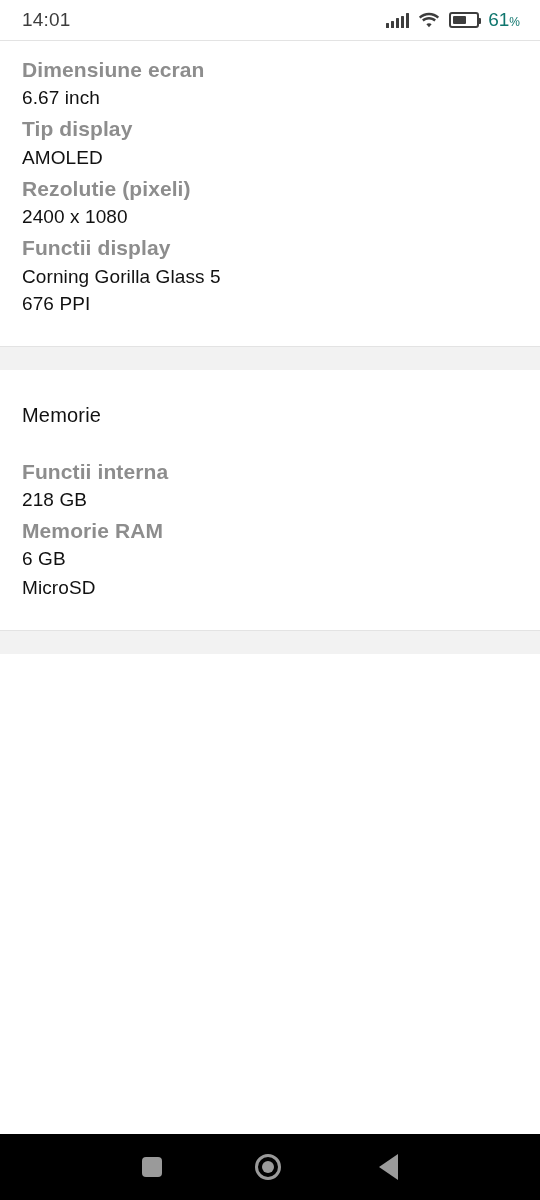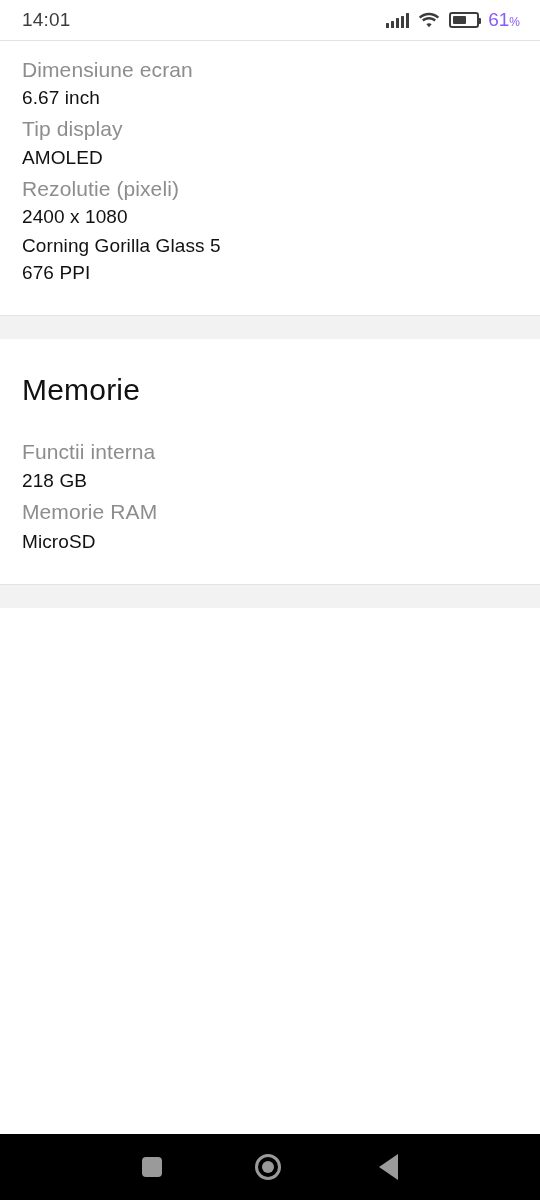--- a/index.html
+++ b/index.html
@@ -32,35 +32,35 @@
   .wifi { width:22px; height:16px; position:relative; }
   .batt {
     width:30px; height:16px; border:2px solid #3d3d3d; border-radius:3px;
     position:relative; display:flex; align-items:center; padding:2px;
   }
   .batt::after {
     content:""; position:absolute; right:-4px; top:4px;
     width:2.5px; height:6px; background:#3d3d3d; border-radius:0 1px 1px 0;
   }
   .batt-fill { height:100%; background:#3d3d3d; border-radius:1px; width:58%; }
-  .batt-pct { font-size:19px; color:#8b5cf6; }
+  .batt-pct { font-size:19px; color:#0f766e; }
   .batt-pct .sym { font-size:12px; }
 
   .hairline { height:1px; width:100%; background:#e3e3e3; }
 
   
   .content { background:#fff; }
   .section { background:#fff; padding:0 22px; }
   .section-title {
-    font-size:30px; font-weight:400; color:#111;
+    font-size:20px; font-weight:400; color:#111;
     padding-top:34px; padding-bottom:30px; letter-spacing:.2px;
   }
   .spec { padding-bottom:2px; }
   .spec-label {
-    font-size:21px; color:#8d8d8d; line-height:1.45; font-weight:400;
+    font-size:21px; color:#8d8d8d; line-height:1.45; font-weight:700;
     letter-spacing:.1px;
   }
   .spec-value {
     font-size:19px; color:#111; line-height:1.42; font-weight:400;
     letter-spacing:.1px;
   }
   .section-pad-top { padding-top:14px; }
   .section-pad-bottom { padding-bottom:26px; }
 
   .divider { height:24px; background:#f2f2f2; border-top:1px solid #e3e3e3; }
@@ -127,35 +127,37 @@
       </div>
       <div class="spec">
         <div class="spec-label">Tip display</div>
         <div class="spec-value">AMOLED</div>
       </div>
       <div class="spec">
         <div class="spec-label">Rezolutie (pixeli)</div>
         <div class="spec-value">2400 x 1080</div>
       </div>
       <div class="spec">
+        <div class="spec-label">Functii display</div>
         <div class="spec-value">Corning Gorilla Glass 5</div>
         <div class="spec-value">676 PPI</div>
       </div>
     </div>
 
     <div class="divider"></div>
 
     <div class="section section-pad-bottom">
       <div class="section-title">Memorie</div>
       <div class="spec">
         <div class="spec-label">Functii interna</div>
         <div class="spec-value">218 GB</div>
       </div>
       <div class="spec">
         <div class="spec-label">Memorie RAM</div>
+        <div class="spec-value">6 GB</div>
       </div>
       <div class="spec">
         <div class="spec-value">MicroSD</div>
       </div>
     </div>
 
     <div class="divider"></div>
 
 
   </div>

